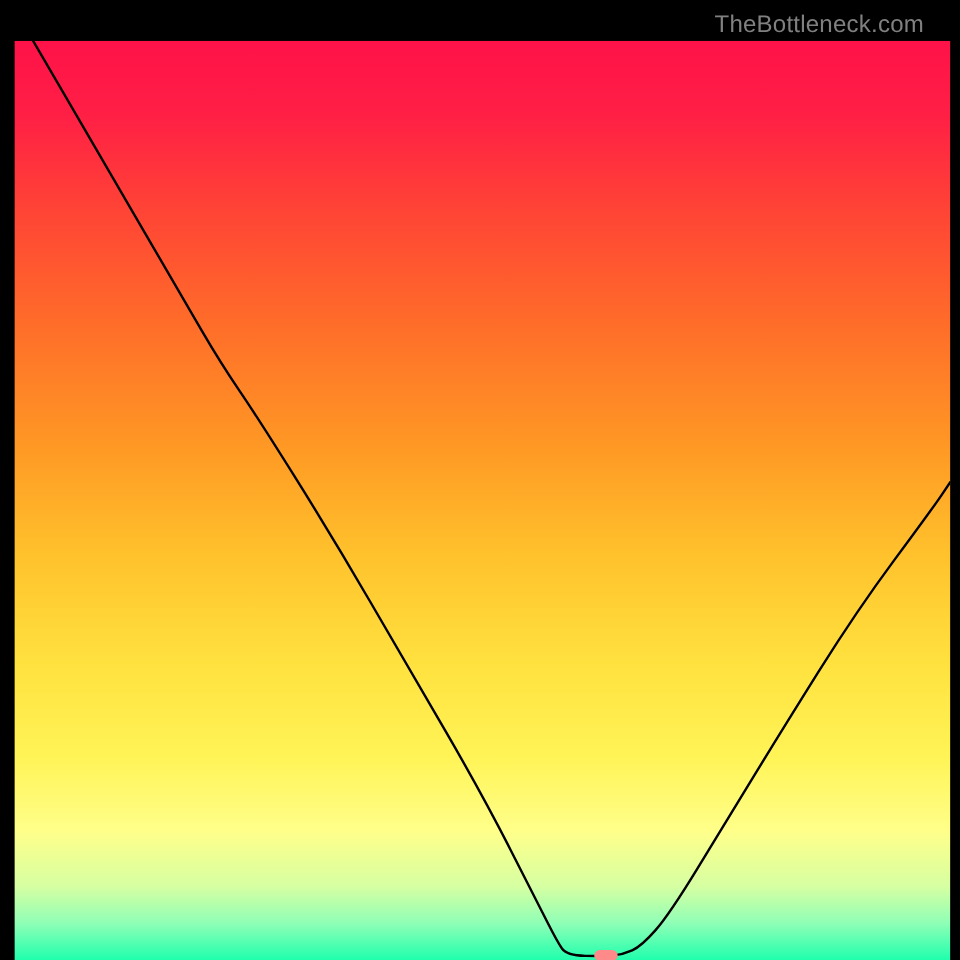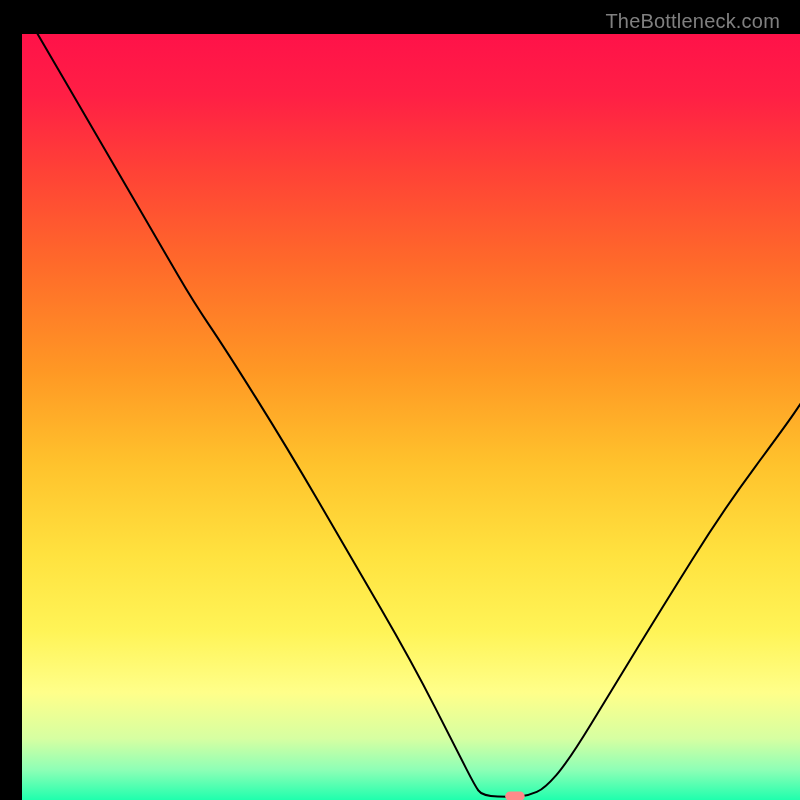--- a/index.html
+++ b/index.html
@@ -7,21 +7,21 @@
     padding: 0;
     width: 800px;
     height: 800px;
     background: #000;
     overflow: hidden;
     font-family: Arial, Helvetica, sans-serif;
   }
   .frame {
     position: absolute;
     top: 10px;
-    left: 12px;
+    left: 2px;
     width: 780px;
     height: 780px;
     background: #000;
     text-align: right;
   }
   .attrib {
     position: absolute;
     top: 0;
     right: 12px;
     color: #808080;

